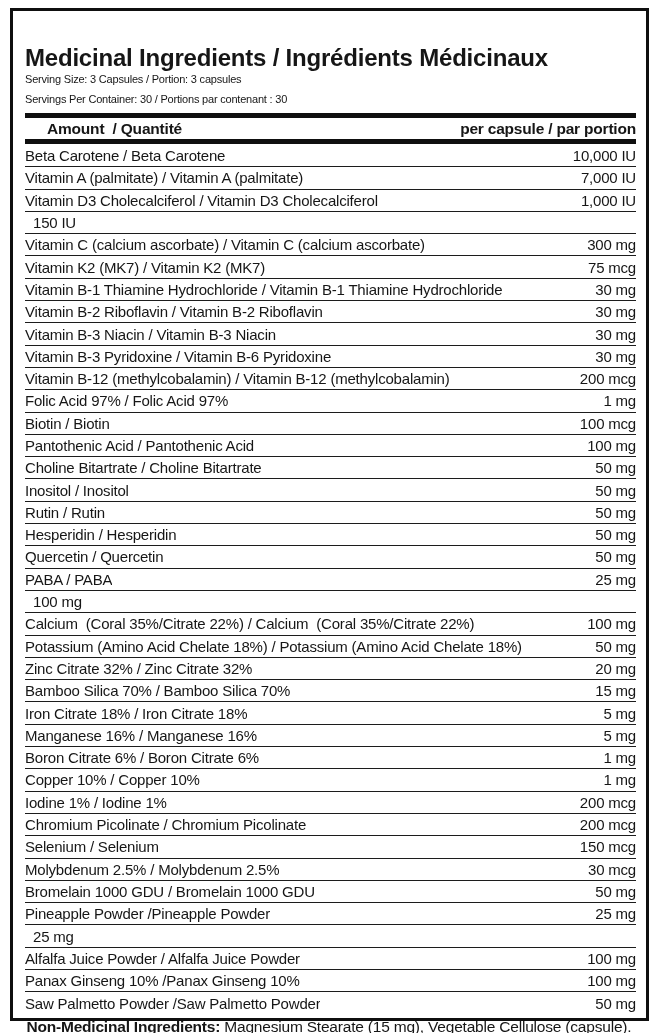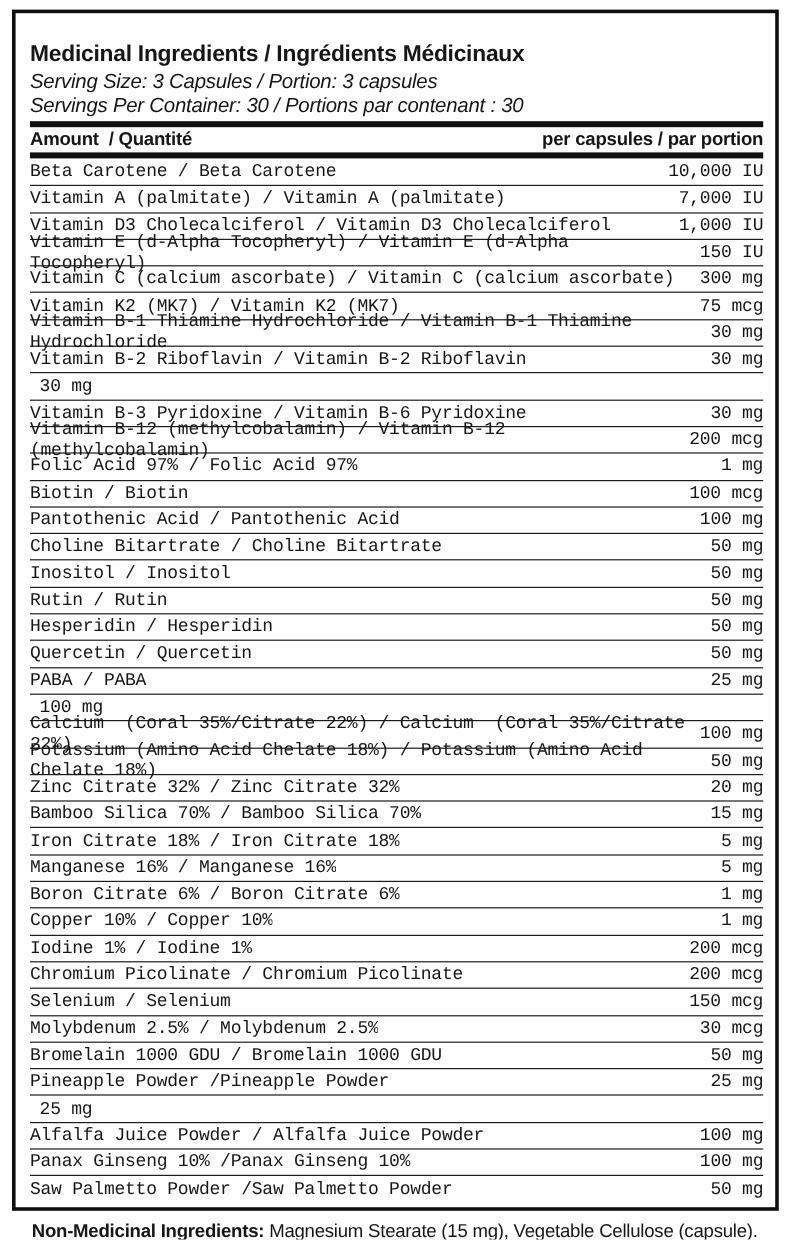--- a/index.html
+++ b/index.html
@@ -22,53 +22,53 @@
     width: 639px;
     box-sizing: border-box;
     border: 3px solid #0f0f0f;
     background: #ffffff;
   }
   .label-inner {
     padding: 0 10px 3px 12px;
   }
   .title {
     font-weight: bold;
-    font-size: 19px;
+    font-size: 24px;
     line-height: 25px;
     padding-top: 22px;
     letter-spacing: -0.2px;
     white-space: pre-wrap;
+    margin-top: 12px;
   }
   .serving-line {
-    font-size: 17px;
+    font-size: 11px;
     line-height: 19.5px;
     letter-spacing: -0.2px;
     white-space: pre-wrap;
-    font-style: italic;
   }
   .thick-bar {
     height: 5px;
     background: #0f0f0f;
   }
   .bar-top { margin-top: 4px; }
   .bar-bottom { margin-bottom: 1px; }
   .col-header {
     display: flex;
     justify-content: space-between;
     align-items: center;
     font-weight: bold;
     font-size: 15.5px;
     line-height: 21px;
     letter-spacing: -0.2px;
+    margin-left: 22px;
   }
   .col-left { white-space: pre-wrap; }
   .col-right { white-space: pre-wrap; }
   .rows {
     display: block;
-    font-family: Liberation Mono, monospace;
   }
   .row {
     display: flex;
     justify-content: space-between;
     align-items: center;
     height: 22.3px;
     box-sizing: border-box;
     border-bottom: 1.5px solid #1c1c1c;
     font-size: 15px;
     letter-spacing: -0.2px;
@@ -105,59 +105,59 @@
   <div class="label-inner">
 
     <div class="title">Medicinal Ingredients / Ingrédients Médicinaux</div>
     <div class="serving-line">Serving Size: 3 Capsules / Portion: 3 capsules</div>
     <div class="serving-line">Servings Per Container: 30 / Portions par contenant : 30</div>
 
     <div class="thick-bar bar-top"></div>
 
     <div class="col-header">
       <span class="col-left">Amount  / Quantité</span>
-      <span class="col-right">per capsules / par portion</span>
+      <span class="col-right">per capsule / par portion</span>
     </div>
 
     <div class="thick-bar bar-bottom"></div>
 
     <div class="rows">
         <div class="row">
           <span class="row-name">Beta Carotene / Beta Carotene</span>
           <span class="row-amount">10,000 IU</span>
         </div>
         <div class="row">
           <span class="row-name">Vitamin A (palmitate) / Vitamin A (palmitate)</span>
           <span class="row-amount">7,000 IU</span>
         </div>
         <div class="row">
           <span class="row-name">Vitamin D3 Cholecalciferol / Vitamin D3 Cholecalciferol</span>
           <span class="row-amount">1,000 IU</span>
         </div>
         <div class="row">
-          <span class="row-name">Vitamin E (d-Alpha Tocopheryl) / Vitamin E (d-Alpha Tocopheryl)</span>
           <span class="row-amount">150 IU</span>
         </div>
         <div class="row">
           <span class="row-name">Vitamin C (calcium ascorbate) / Vitamin C (calcium ascorbate)</span>
           <span class="row-amount">300 mg</span>
         </div>
         <div class="row">
           <span class="row-name">Vitamin K2 (MK7) / Vitamin K2 (MK7)</span>
           <span class="row-amount">75 mcg</span>
         </div>
         <div class="row">
           <span class="row-name">Vitamin B-1 Thiamine Hydrochloride / Vitamin B-1 Thiamine Hydrochloride</span>
           <span class="row-amount">30 mg</span>
         </div>
         <div class="row">
           <span class="row-name">Vitamin B-2 Riboflavin / Vitamin B-2 Riboflavin</span>
           <span class="row-amount">30 mg</span>
         </div>
         <div class="row">
+          <span class="row-name">Vitamin B-3 Niacin / Vitamin B-3 Niacin</span>
           <span class="row-amount">30 mg</span>
         </div>
         <div class="row">
           <span class="row-name">Vitamin B-3 Pyridoxine / Vitamin B-6 Pyridoxine</span>
           <span class="row-amount">30 mg</span>
         </div>
         <div class="row">
           <span class="row-name">Vitamin B-12 (methylcobalamin) / Vitamin B-12 (methylcobalamin)</span>
           <span class="row-amount">200 mcg</span>
         </div>

